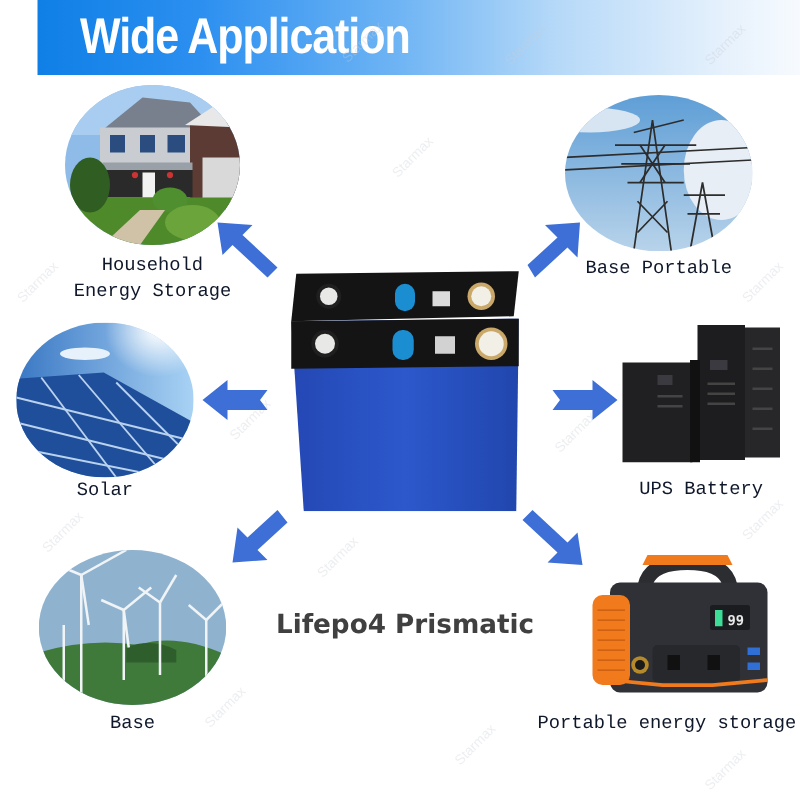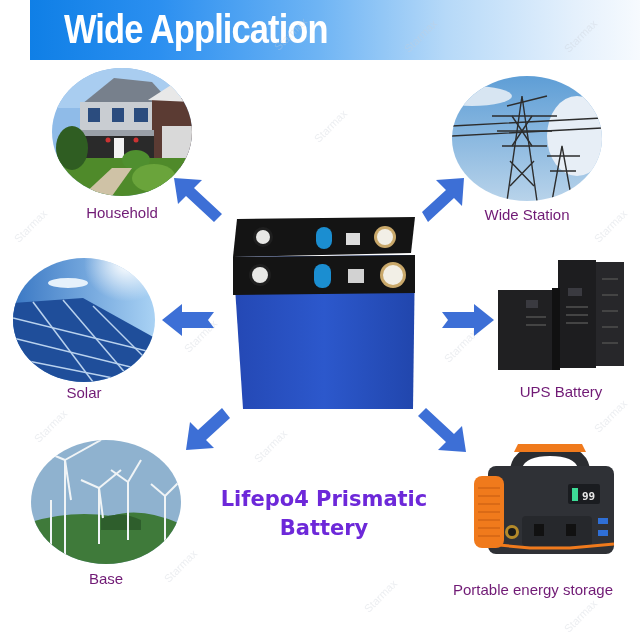--- a/index.html
+++ b/index.html
@@ -21,30 +21,30 @@
 
   .watermark {
     position: absolute; font-family: "Liberation Sans", sans-serif; font-size: 11px;
     color: rgba(200,205,215,0.35); transform: rotate(-45deg); pointer-events: none;
   }
 
   .app-circle {
     position: absolute; border-radius: 50%; overflow: hidden;
   }
   .app-label {
-    position: absolute; font-family: Liberation Sans, sans-serif; font-size: 15px;
-    color: #701a75; text-align: center; line-height: 21px; white-space: nowrap;
+    position: absolute; font-family: Liberation Mono, monospace; font-size: 15px;
+    color: #0f172a; text-align: center; line-height: 21px; white-space: nowrap;
   }
 
   .arrow { position: absolute; }
 
   .center-label {
     position: absolute; left: 212px; top: 485px; width: 224px;
     font-family: "DejaVu Sans", sans-serif; font-weight: 700; font-size: 21px;
-    color: #6d28d9; text-align: center; line-height: 29px;
+    color: #404040; text-align: center; line-height: 29px;
   }
 </style>
 </head>
 <body>
 
 <div class="banner">
   <div class="banner-title">Wide Application</div>
 </div>
 
 <div>
@@ -83,20 +83,21 @@
     <circle cx="84" cy="72" r="2.5" fill="#c33"></circle>
     <rect x="0" y="90" width="140" height="38" fill="#4f8a2a"></rect>
     <ellipse cx="20" cy="80" rx="16" ry="22" fill="#2f5d22"></ellipse>
     <ellipse cx="84" cy="92" rx="14" ry="10" fill="#4f8f2f"></ellipse>
     <ellipse cx="102" cy="110" rx="22" ry="14" fill="#6aa43b"></ellipse>
     <polygon points="30,128 60,100 80,100 60,128" fill="#cfc2a6"></polygon>
   </svg>
 </div>
 <div class="app-label" style="left:52px;top:202px;width:140px;">
   <div>Household</div>
+  <div>Energy Storage</div>
 </div>
 
 <div class="app-circle" style="left:452px;top:76px;width:150px;height:125px;">
   <svg width="150" height="125" viewBox="0 0 150 125">
     <defs>
       <linearGradient id="bsSky" x1="0" y1="0" x2="0" y2="1">
         <stop offset="0" stop-color="#5e9ed6"></stop>
         <stop offset="1" stop-color="#b8d3ea"></stop>
       </linearGradient>
     </defs>
@@ -108,21 +109,21 @@
       <path d="M40 40 L105 40 M45 55 L100 55 M50 70 L95 70"></path>
       <path d="M60 40 L80 70 M80 40 L60 70 M58 85 L82 110 M82 85 L58 110"></path>
       <path d="M55 30 L95 20"></path>
       <path d="M100 125 L110 70 L120 125"></path>
       <path d="M95 80 L128 80 M98 95 L124 95"></path>
       <path d="M0 50 L150 42 M0 60 L150 52"></path>
     </g>
   </svg>
 </div>
 <div class="app-label" style="left:452px;top:204px;width:150px;">
-  <div>Wide Station</div>
+  <div>Base Portable</div>
 </div>
 
 <div class="app-circle" style="left:13px;top:258px;width:142px;height:124px;">
   <svg width="142" height="124" viewBox="0 0 142 124">
     <defs>
       <linearGradient id="solSky" x1="0" y1="0" x2="1" y2="0">
         <stop offset="0" stop-color="#3a78c4"></stop>
         <stop offset="1" stop-color="#a9d2f4"></stop>
       </linearGradient>
       <radialGradient id="sun" cx="0.8" cy="0.05" r="0.3">
@@ -223,21 +224,21 @@
     <rect x="52" y="76" width="70" height="30" rx="4" fill="#26282c"></rect>
     <rect x="64" y="84" width="10" height="12" fill="#111"></rect>
     <rect x="96" y="84" width="10" height="12" fill="#111"></rect>
     <circle cx="42" cy="92" r="7" fill="#b48a2a"></circle>
     <circle cx="42" cy="92" r="4" fill="#1a1a1a"></circle>
     <rect x="128" y="78" width="10" height="6" fill="#2f6fd6"></rect>
     <rect x="128" y="90" width="10" height="6" fill="#2f6fd6"></rect>
     <path d="M18 104 L60 108 L100 108 L144 104" stroke="#f07a1c" stroke-width="3" fill="none"></path>
   </svg>
 </div>
-<div class="app-label" style="left:430px;top:568px;width:206px;margin-top:11px;">
+<div class="app-label" style="left:430px;top:568px;width:206px;">
   <div>Portable energy storage</div>
 </div>
 
 <div style="position:absolute;left:225px;top:213px;width:195px;height:196px;">
   <svg width="195" height="196" viewBox="0 0 195 196">
     <defs>
       <linearGradient id="cellBlue" x1="0" y1="0" x2="1" y2="0">
         <stop offset="0" stop-color="#2448b4"></stop>
         <stop offset="0.5" stop-color="#2c58cc"></stop>
         <stop offset="1" stop-color="#2146ad"></stop>
@@ -277,14 +278,13 @@
 </svg>
 <svg class="arrow" style="left:440px;top:302px;" width="56" height="36" viewBox="0 0 56 36">
   <polygon points="54,18 34,2 34,10 2,10 8,18 2,26 34,26 34,34" fill="#3d6fd6"></polygon>
 </svg>
 <svg class="arrow" style="left:414px;top:406px;" width="54" height="48" viewBox="0 0 54 48">
   <polygon points="52,46 24,44 32,36 4,10 12,2 40,28 48,20" fill="#3d6fd6"></polygon>
 </svg>
 
 <div class="center-label">
   <div>Lifepo4 Prismatic</div>
-  <div>Battery</div>
 </div>
 
 </body></html>

